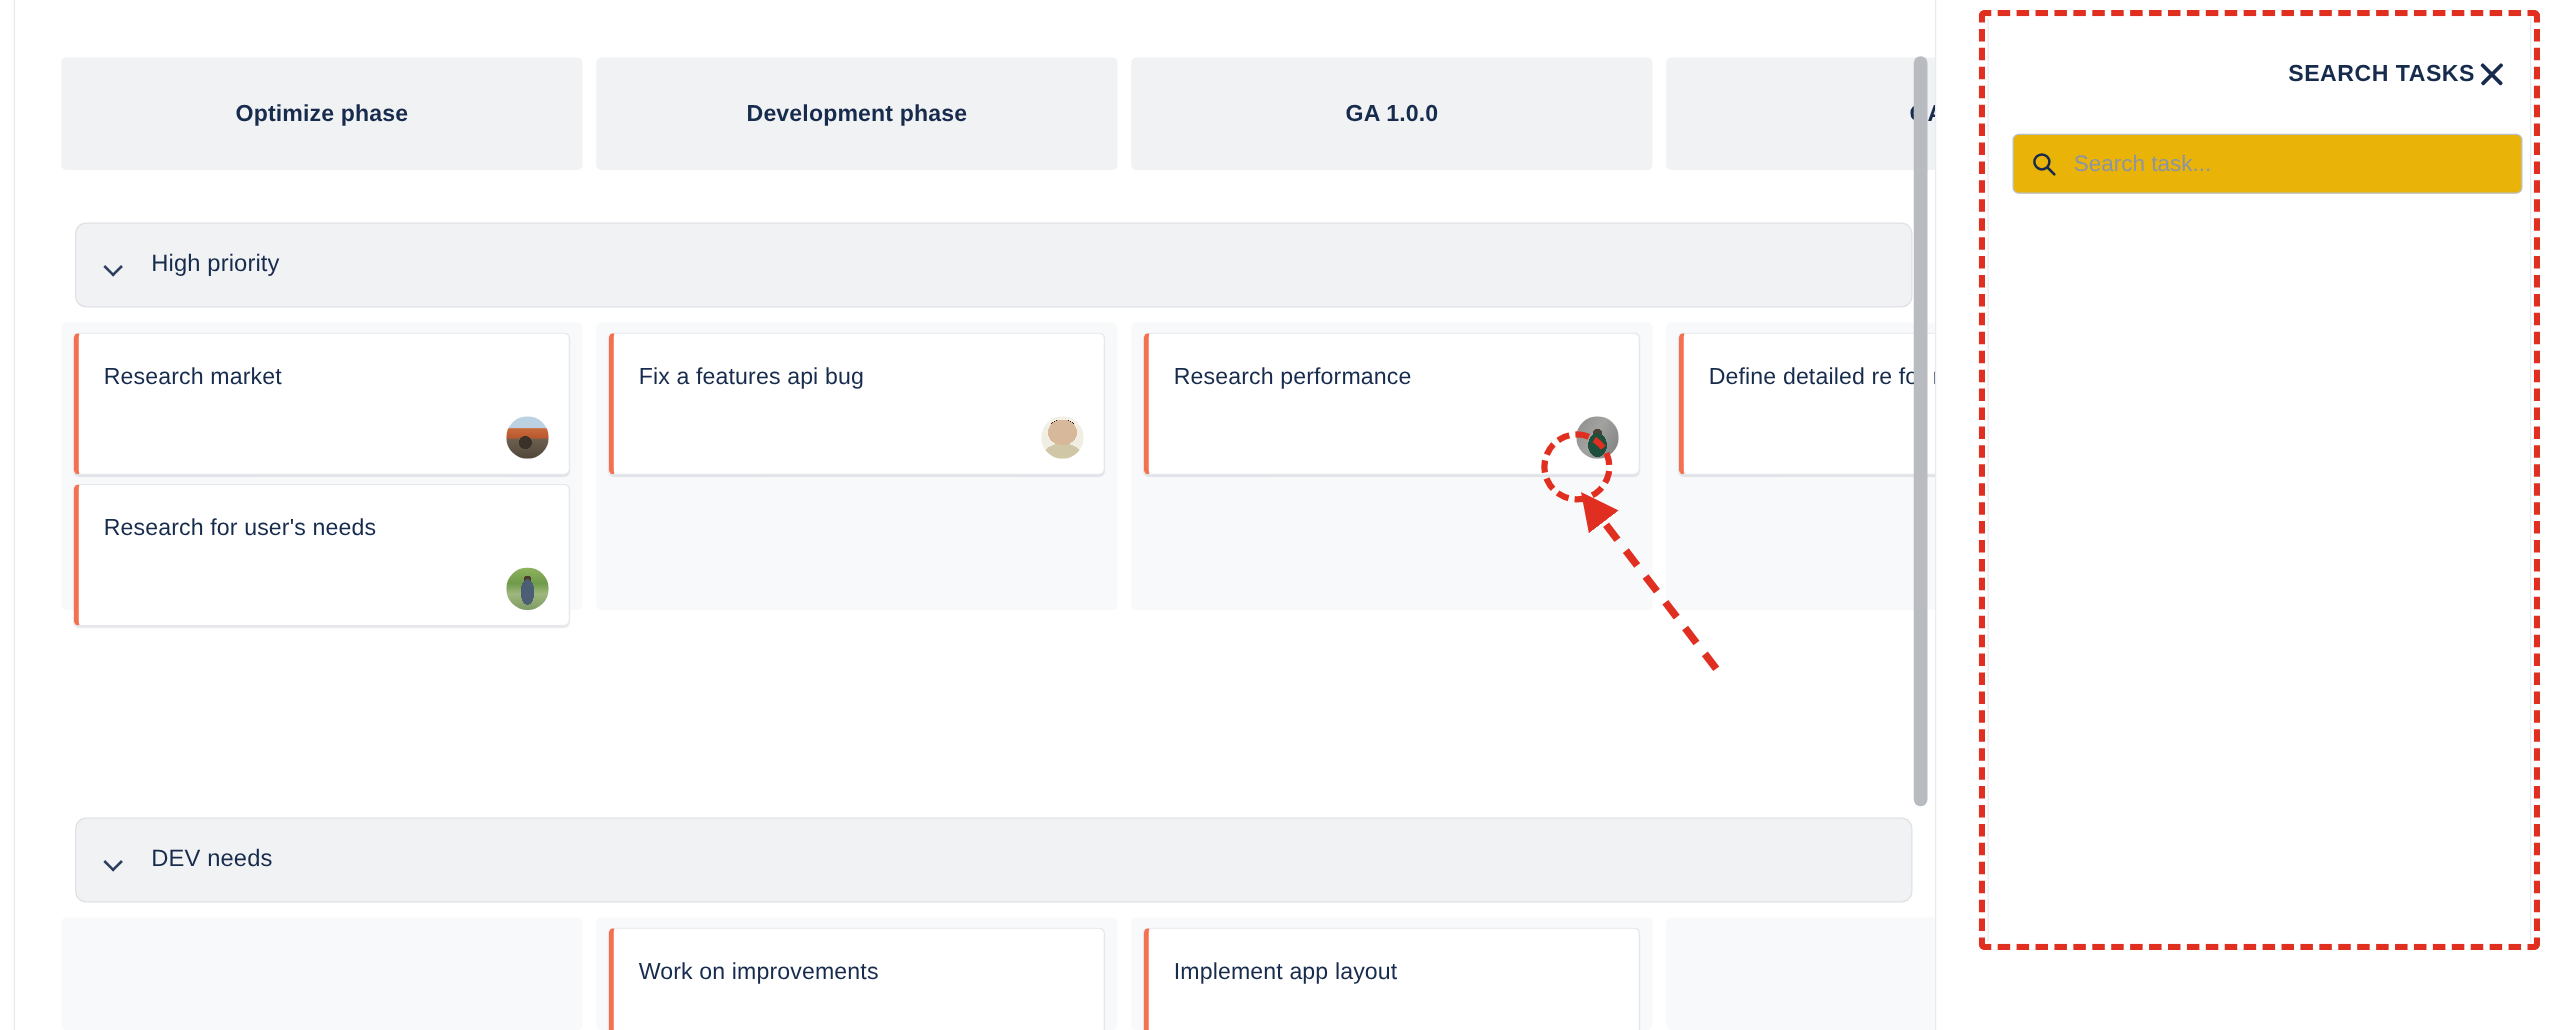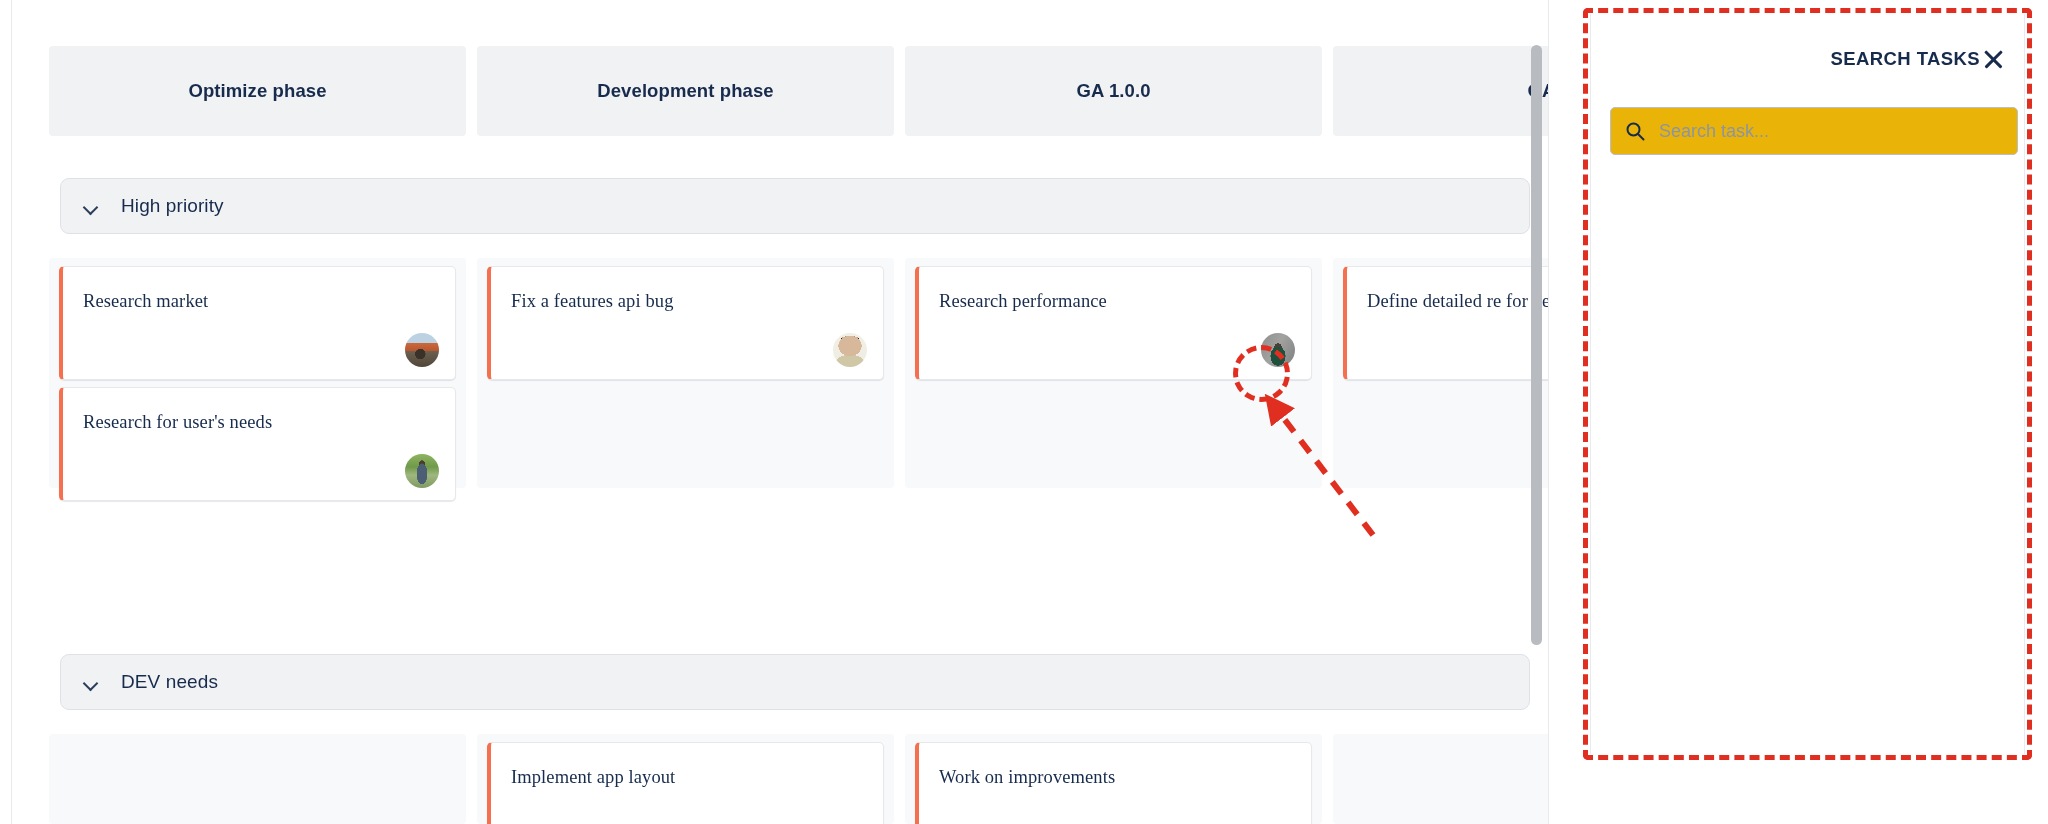--- a/index.html
+++ b/index.html
@@ -51,21 +51,21 @@
     color: #172b4d;
     letter-spacing: .1px;
     white-space: nowrap;
   }
 
   
   .swimlane-head {
     position: absolute;
     left: 48px;
     width: 1470px;
-    height: 56px;
+    height: 68px;
     background: #f1f2f4;
     border: 1px solid #dfe1e6;
     border-radius: 9px;
     display: flex;
     align-items: center;
     padding-left: 22px;
     gap: 22px;
   }
   .swimlane-head.sl-1 { top: 178px; }
   .swimlane-head.sl-2 { top: 654px; }
@@ -117,21 +117,20 @@
     position: relative;
     background: #ffffff;
     border: 1px solid #e6e8ec;
     border-left: 4px solid #f4704f;
     border-radius: 5px;
     min-height: 114px;
     padding: 22px 16px 12px 20px;
     box-shadow: 0 1px 1px rgba(9,30,66,0.10);
     display: flex;
     flex-direction: column;
-    font-family: Liberation Serif, serif;
   }
   .task-title {
     font-size: 18.5px;
     color: #172b4d;
     line-height: 1.35;
     letter-spacing: .1px;
   }
   .task-footer {
     margin-top: auto;
     display: flex;
@@ -347,26 +346,26 @@
 
       <div class="swimlane-head sl-2">
         <span class="chev"></span>
         <span class="swimlane-title">DEV needs</span>
       </div>
 
       <div class="swimlane-body sb-2">
         <div class="lane-col"></div>
         <div class="lane-col">
           <div class="task-card">
+            <div class="task-title">Work on improvements</div>
+          </div>
+        </div>
+        <div class="lane-col">
+          <div class="task-card">
             <div class="task-title">Implement app layout</div>
-          </div>
-        </div>
-        <div class="lane-col">
-          <div class="task-card">
-            <div class="task-title">Work on improvements</div>
           </div>
         </div>
         <div class="lane-col"></div>
       </div>
 
     </div>
 
     <div class="board-scrollbar"></div>
   </div>
 

